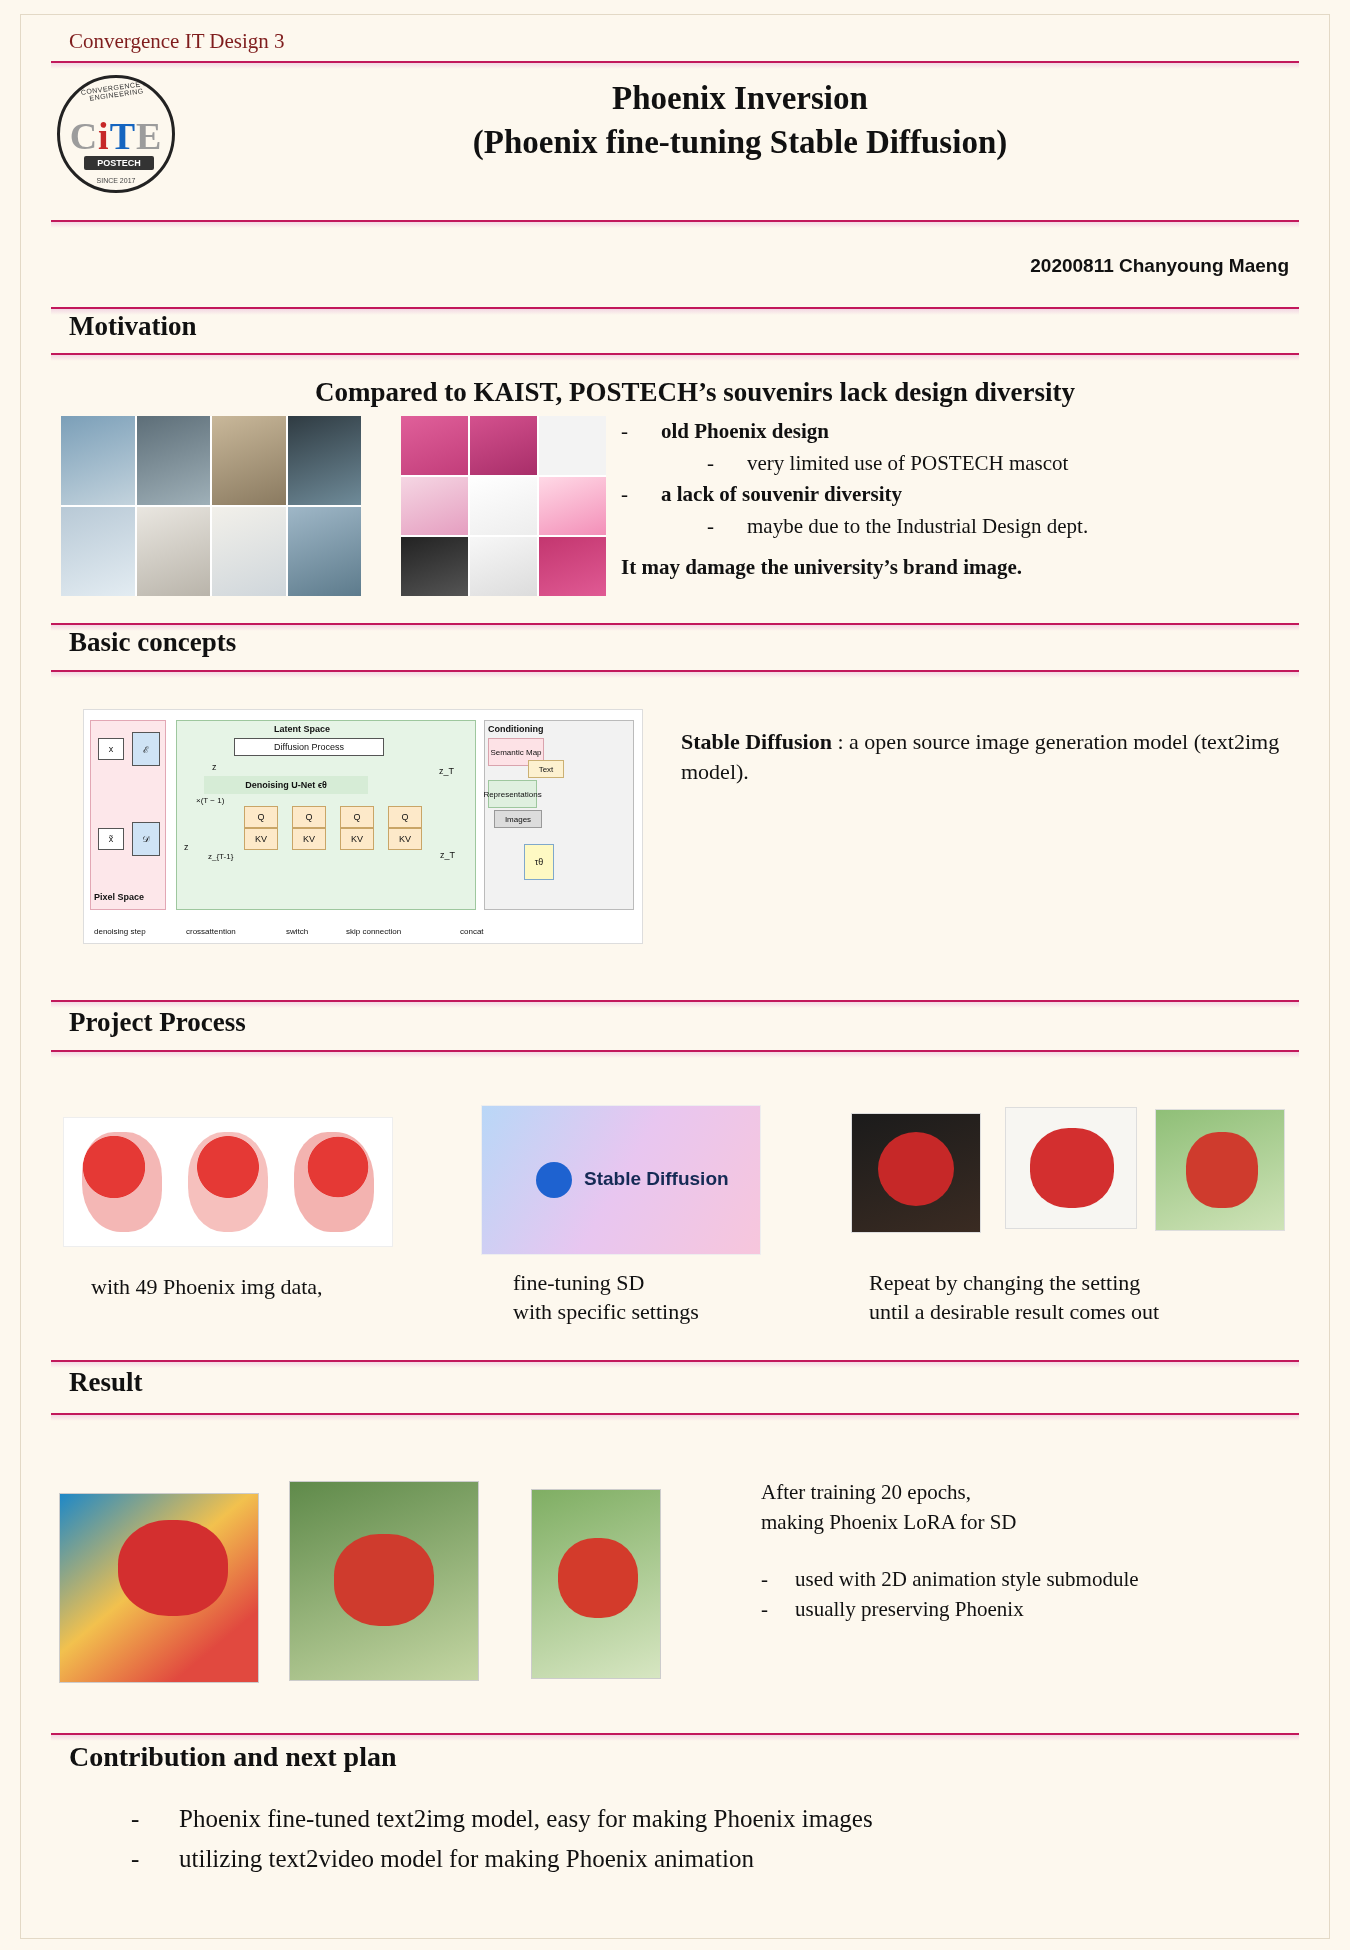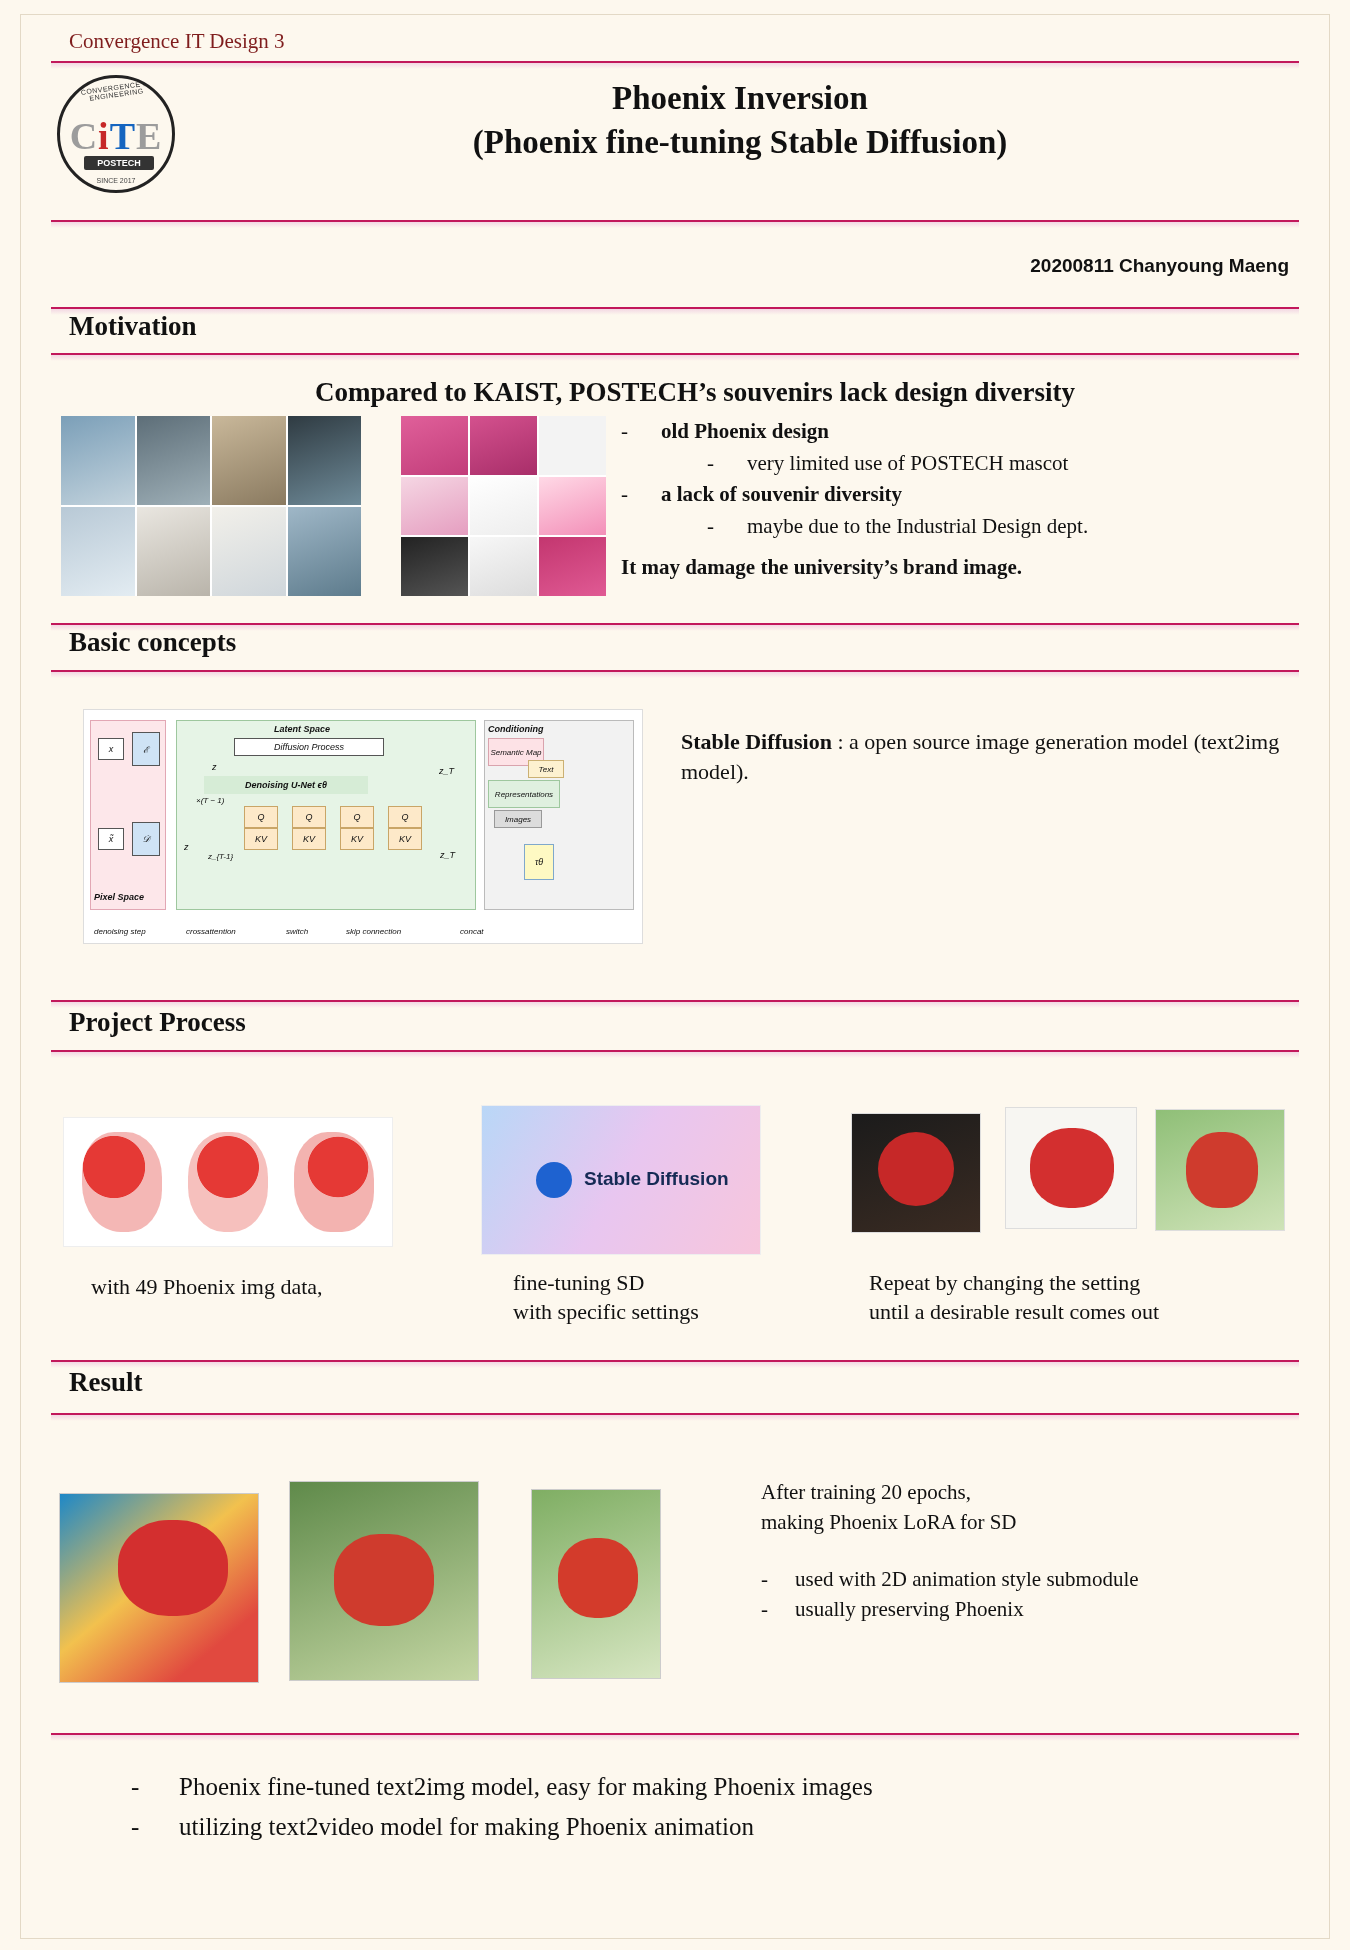--- a/index.html
+++ b/index.html
@@ -133,21 +133,21 @@
   }
 
   
   .diagram {
     position: absolute; left: 62px; top: 0;
     width: 560px; height: 235px;
     background: #fff; border: 1px solid #ddd;
     font-family: "Liberation Sans", sans-serif;
     font-size: 9px;
   }
-  .dg { position: absolute; font-style: italic; }
+  .dg { position: absolute; }
   .dg-box { border: 1px solid #555; display:flex; align-items:center; justify-content:center; text-align:center; }
 
   
   #process-block { position: absolute; left: 0; top: 940px; width: 100%; }
   .proc-row { position: relative; height: 240px; margin-top: 22px; }
   .proc-cap { font-size: 22px; line-height: 1.3; }
 
   
   #result-block { position: absolute; left: 0; top: 1258px; width: 100%; }
   .res-row { position: relative; height: 230px; margin-top: 18px; }
@@ -278,21 +278,21 @@
         <div class="dg dg-box" style="left:208px;top:118px;width:34px;height:22px;background:#fde9c9;border:1px solid #c9a567;">KV</div>
         <div class="dg dg-box" style="left:256px;top:96px;width:34px;height:22px;background:#fde9c9;border:1px solid #c9a567;">Q</div>
         <div class="dg dg-box" style="left:256px;top:118px;width:34px;height:22px;background:#fde9c9;border:1px solid #c9a567;">KV</div>
         <div class="dg dg-box" style="left:304px;top:96px;width:34px;height:22px;background:#fde9c9;border:1px solid #c9a567;">Q</div>
         <div class="dg dg-box" style="left:304px;top:118px;width:34px;height:22px;background:#fde9c9;border:1px solid #c9a567;">KV</div>
 
         <div class="dg" style="left:400px;top:10px;width:150px;height:190px;background:#f2f2f2;border:1px solid #bbb;"></div>
         <div class="dg" style="left:404px;top:14px;font-weight:bold;">Conditioning</div>
         <div class="dg dg-box" style="left:404px;top:28px;width:56px;height:28px;background:#fde2e6;border:1px solid #d9a3ad;font-size:8px;">Semantic Map</div>
         <div class="dg dg-box" style="left:444px;top:50px;width:36px;height:18px;background:#fdf1d0;border:1px solid #cbb073;font-size:8px;">Text</div>
-        <div class="dg dg-box" style="left:404px;top:70px;width:72px;height:28px;background:#dff0df;border:1px solid #9ec79e;font-size:8px;">Representations</div>
+        <div class="dg dg-box" style="left:404px;top:70px;width:49px;height:28px;background:#dff0df;border:1px solid #9ec79e;font-size:8px;">Representations</div>
         <div class="dg dg-box" style="left:410px;top:100px;width:48px;height:18px;background:#dcdcdc;border:1px solid #999;font-size:8px;">Images</div>
         <div class="dg dg-box" style="left:440px;top:134px;width:30px;height:36px;background:#fef9c3;border:1px solid #7fa8cc;">τθ</div>
 
         <div class="dg" style="left:6px;top:205px;width:548px;height:26px;">
           <div style="position:absolute;left:4px;top:12px;font-size:8px;">denoising step</div>
           <div style="position:absolute;left:96px;top:12px;font-size:8px;">crossattention</div>
           <div style="position:absolute;left:196px;top:12px;font-size:8px;">switch</div>
           <div style="position:absolute;left:256px;top:12px;font-size:8px;">skip connection</div>
           <div style="position:absolute;left:370px;top:12px;font-size:8px;">concat</div>
         </div>
@@ -372,19 +372,20 @@
         <div><span class="dash">-</span><span>used with 2D animation style submodule</span></div>
         <div><span class="dash">-</span><span>usually preserving Phoenix</span></div>
       </div>
     </div>
   </div>
 
   <div class="sec-band rule" style="top:1718px;"></div>
   <div class="sec-band rule-soft" style="top:1720px;"></div>
 
   <div id="contrib-block" style="top:1726px;">
+    <div class="sec-head" style="font-size:28px;">Contribution and next plan</div>
     <div class="contrib-list">
       <div><span class="dash">-</span><span>Phoenix fine-tuned text2img model, easy for making Phoenix images</span></div>
       <div><span class="dash">-</span><span>utilizing text2video model for making Phoenix animation</span></div>
     </div>
   </div>
 
 </div>
 
 </body></html>

